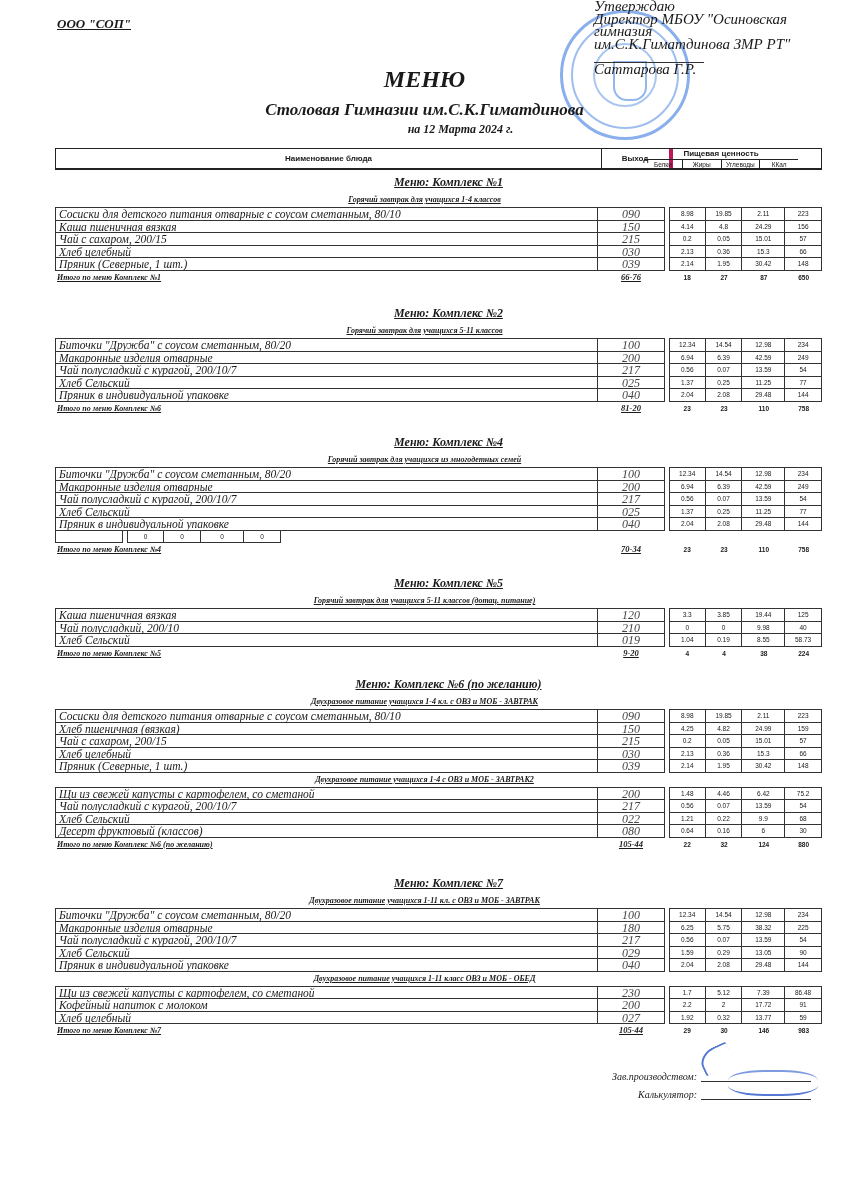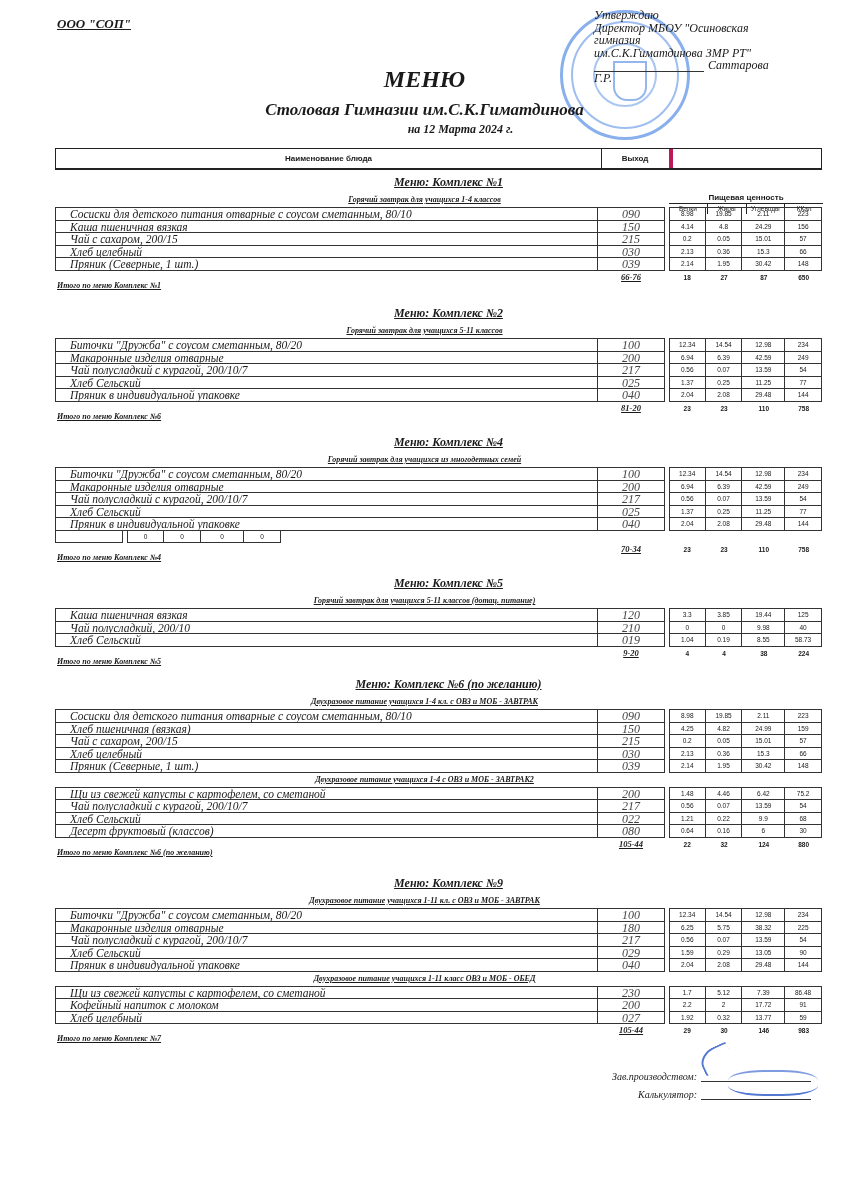--- a/index.html
+++ b/index.html
@@ -1,49 +1,49 @@
 <!DOCTYPE html>
 <html><head>
 <meta charset="utf-8">
 <style>
   html,body{margin:0;padding:0;background:#ffffff;}
   body{width:849px;height:1200px;position:relative;overflow:hidden;font-family:"Liberation Serif","DejaVu Serif",serif;color:#1a1a1a;}
   .org{position:absolute;left:57px;top:16px;font-size:13px;font-style:italic;font-weight:bold;text-decoration:underline;}
-  .approve{position:absolute;left:594px;top:9px;width:200px;font-size:12px;font-style:italic;line-height:12.5px;}
+  .approve{position:absolute;left:594px;top:0;width:200px;font-size:15px;font-style:italic;line-height:12.5px;}
   .approve .sig-line{display:inline-block;width:110px;border-bottom:1px solid #333;vertical-align:bottom;margin-right:4px;}
   .stamp{position:absolute;left:560px;top:10px;width:130px;height:130px;border-radius:50%;border:3px solid rgba(40,110,220,.55);box-sizing:border-box;}
   .stamp:before{content:"";position:absolute;left:8px;top:8px;right:8px;bottom:8px;border-radius:50%;border:2px solid rgba(40,110,220,.45);}
   .stamp:after{content:"";position:absolute;left:30px;top:30px;right:30px;bottom:30px;border-radius:50%;border:2px solid rgba(40,110,220,.4);}
   .stamp .shield{position:absolute;left:50px;top:48px;width:30px;height:36px;border:2px solid rgba(40,110,220,.5);border-radius:0 0 14px 14px;}
   .title{position:absolute;left:0;width:849px;top:66px;text-align:center;font-size:24px;font-style:italic;font-weight:bold;}
   .subtitle{position:absolute;left:0;width:849px;top:100px;text-align:center;font-size:17px;font-style:italic;font-weight:bold;}
   .date{position:absolute;left:0;width:849px;top:122px;text-align:center;font-size:12px;font-style:italic;font-weight:bold;padding-left:36px;}
   .head{position:absolute;left:55px;top:148px;width:767px;height:22px;border:1px solid #222;border-bottom:2px solid #222;box-sizing:border-box;font-family:"Liberation Sans",sans-serif;font-size:8px;}
   .head .c-name{position:absolute;left:0;top:0;width:545px;height:100%;text-align:center;line-height:20px;font-weight:bold;border-right:1px solid #222;}
   .head .c-out{position:absolute;left:545px;top:0;width:68px;height:100%;text-align:center;line-height:20px;font-weight:bold;border-right:4px solid #be185d;}
-  .head .c-nut{position:absolute;left:613px;top:0;width:154px;height:100%;margin-top:44px;}
+  .head .c-nut{position:absolute;left:588px;top:0;width:154px;height:100%;}
   .head .c-nut .nut-title{height:10px;line-height:10px;text-align:center;font-weight:bold;border-bottom:1px solid #222;}
   .head .c-nut .nut-cols{display:flex;height:10px;line-height:10px;font-size:6.5px;}
   .head .c-nut .nut-cols span{flex:1;text-align:center;border-right:1px solid #222;}
   .head .c-nut .nut-cols span:last-child{border-right:none;}
   .sect{position:absolute;left:0;width:849px;}
   .sect-title{text-align:center;font-size:12px;font-style:italic;font-weight:bold;text-decoration:underline;height:16px;line-height:16px;padding-left:48px;}
   .sub-title{text-align:center;font-size:8px;font-style:italic;font-weight:bold;text-decoration:underline;height:14px;line-height:14px;margin-top:3px;}
   .rows{margin-left:55px;width:767px;}
   .row{display:flex;height:12.5px;line-height:12.5px;}
-  .row .name{width:545px;border:1px solid #333;border-right:none;border-top:none;box-sizing:border-box;padding-left:14px;font-style:italic;font-size:11.5px;white-space:nowrap;overflow:hidden;}
+  .row .name{width:545px;border:1px solid #333;border-right:none;border-top:none;box-sizing:border-box;padding-left:3px;font-style:italic;font-size:11.5px;white-space:nowrap;overflow:hidden;}
   .row .out{width:68px;border:1px solid #333;border-top:none;box-sizing:border-box;text-align:center;font-style:italic;font-size:12px;color:#444;}
   .row .gap{width:4px;}
   .row .n{width:37px;border:1px solid #333;border-left:none;border-top:none;box-sizing:border-box;text-align:center;font-family:"Liberation Sans",sans-serif;font-size:6.5px;}
   .row .n.first{border-left:1px solid #333;}
   .row .n.k{width:37px;}
   .rows .row:first-child .name,.rows .row:first-child .out,.rows .row:first-child .n{border-top:1px solid #333;}
   .rows .row:first-child{height:13.5px;}
   .total{display:flex;height:13px;line-height:13px;margin-left:55px;width:767px;}
-  .total .name{width:545px;font-size:8px;font-style:italic;font-weight:bold;text-decoration:underline;padding-left:2px;box-sizing:border-box;margin-top:8px;}
+  .total .name{width:545px;font-size:8px;font-style:italic;font-weight:bold;text-decoration:underline;padding-left:2px;box-sizing:border-box;}
   .total .out{width:68px;text-align:center;font-size:8.5px;font-style:italic;font-weight:bold;text-decoration:underline;}
   .total .gap{width:4px;}
   .total .n{width:37px;text-align:center;font-family:"Liberation Sans",sans-serif;font-size:6.5px;font-weight:bold;}
   .signs{position:absolute;left:612px;top:1064px;font-size:10px;font-style:italic;}
   .signs .s{display:flex;align-items:flex-end;height:18px;justify-content:flex-end;}
   .signs .line{display:inline-block;width:110px;border-bottom:1px solid #333;margin-left:4px;height:12px;}
   .signature{position:absolute;border-color:#2a58c8;}
   .sig1{left:700px;top:1047px;width:30px;height:22px;border-top:2px solid rgba(42,88,200,.8);border-left:2px solid rgba(42,88,200,.8);border-radius:60% 10% 60% 10%;transform:rotate(-25deg);}
   .sig2{left:728px;top:1070px;width:90px;height:22px;border-bottom:2px solid rgba(42,88,200,.8);border-top:2px solid rgba(42,88,200,.6);border-radius:40%;}
 </style>
@@ -404,21 +404,21 @@
         <div class="name">Итого по меню Комплекс №6 (по желанию)</div>
         <div class="out">105-44</div>
         <div class="gap"></div>
         <div class="n">22</div>
         <div class="n">32</div>
         <div class="n" style="width:43px">124</div>
         <div class="n">880</div>
       </div>
     </div>
     <div class="sect" style="top: 875px;">
-      <div class="sect-title">Меню: Комплекс №9</div>
+      <div class="sect-title">Меню: Комплекс №7</div>
       <div class="sub-title">Двухразовое питание учащихся 1-11 кл. с  ОВЗ и МОБ - ЗАВТРАК</div>
       <div class="rows">
         <div class="row">
           <div class="name">Биточки  "Дружба" с соусом сметанным, 80/20</div>
           <div class="out">100</div>
           <div class="gap"></div>
           <div class="n first">12.34</div>
           <div class="n">14.54</div>
           <div class="n" style="width:43px">12.98</div>
           <div class="n k">234</div>

